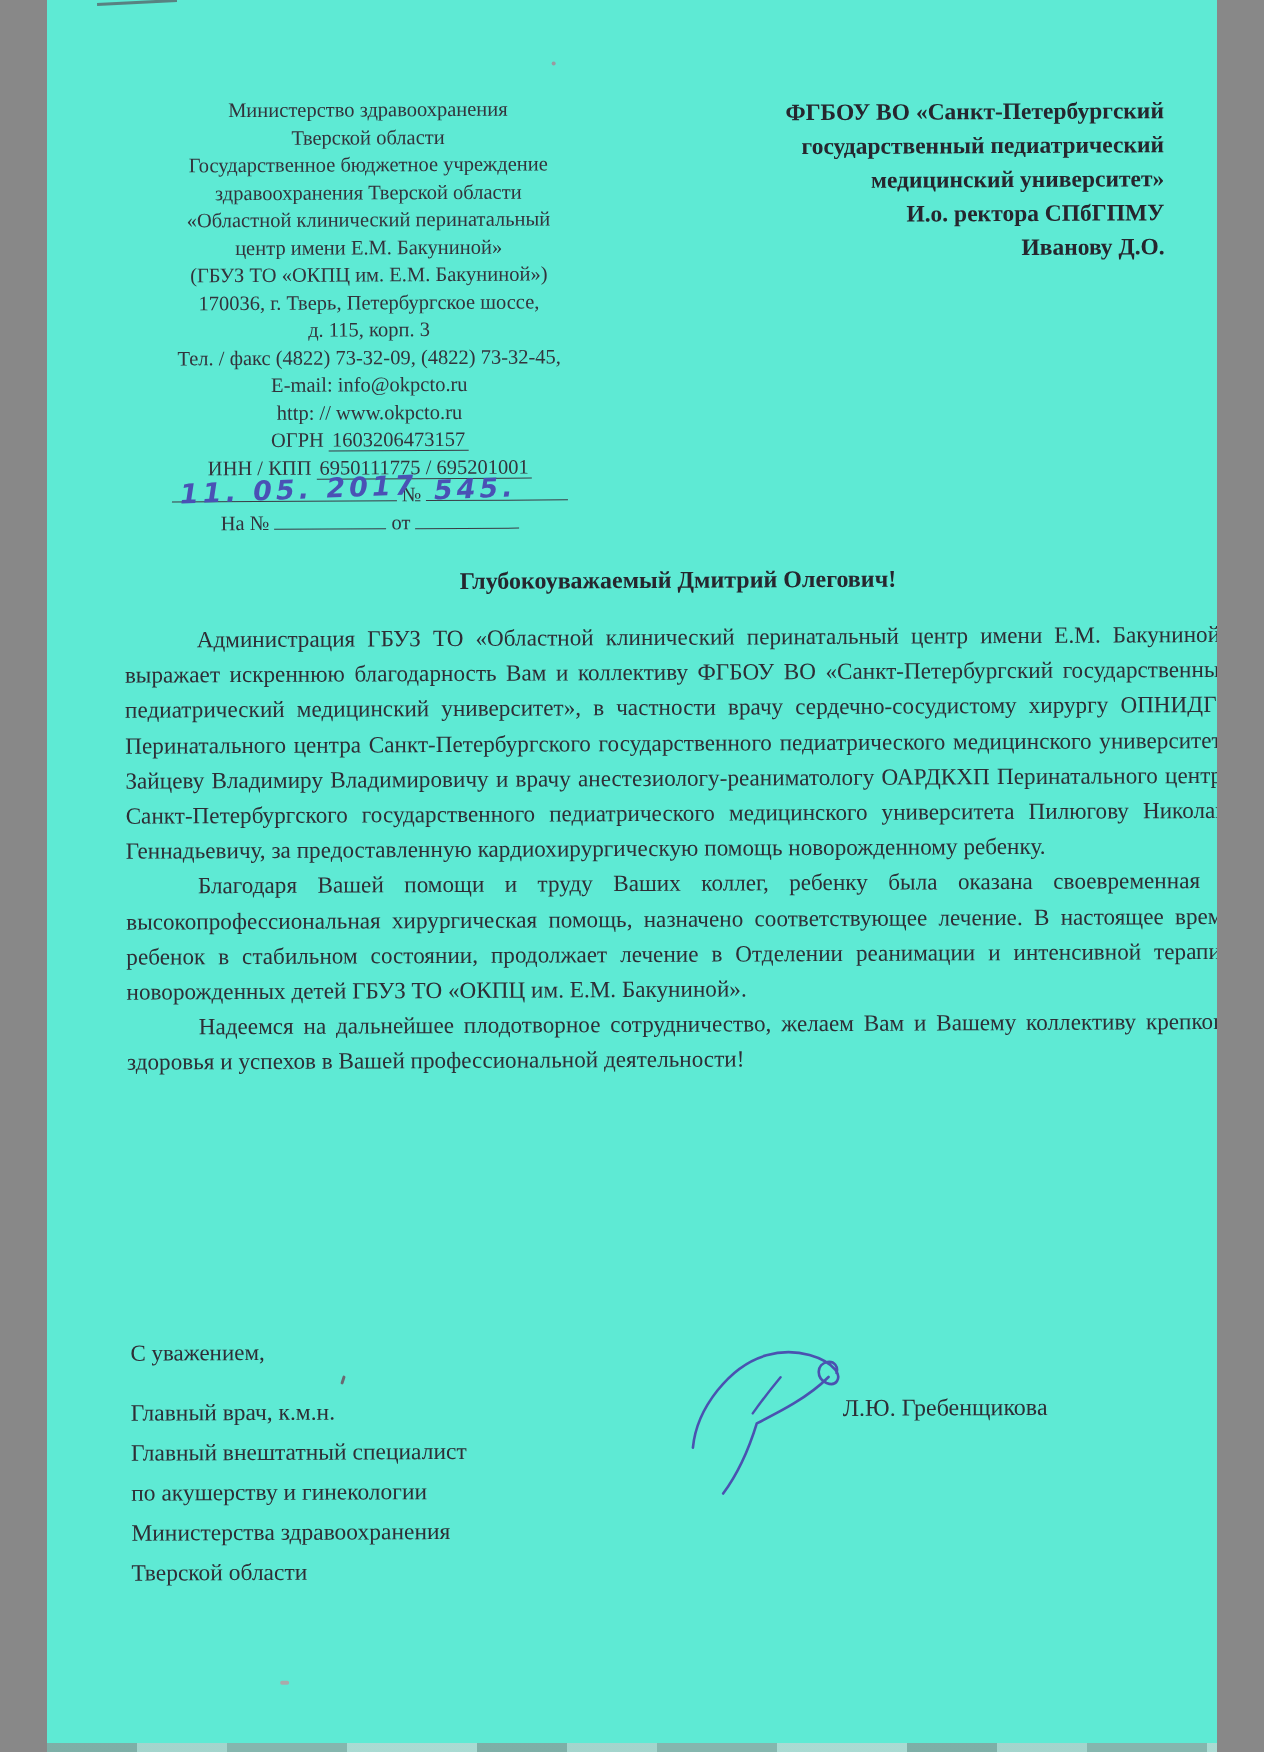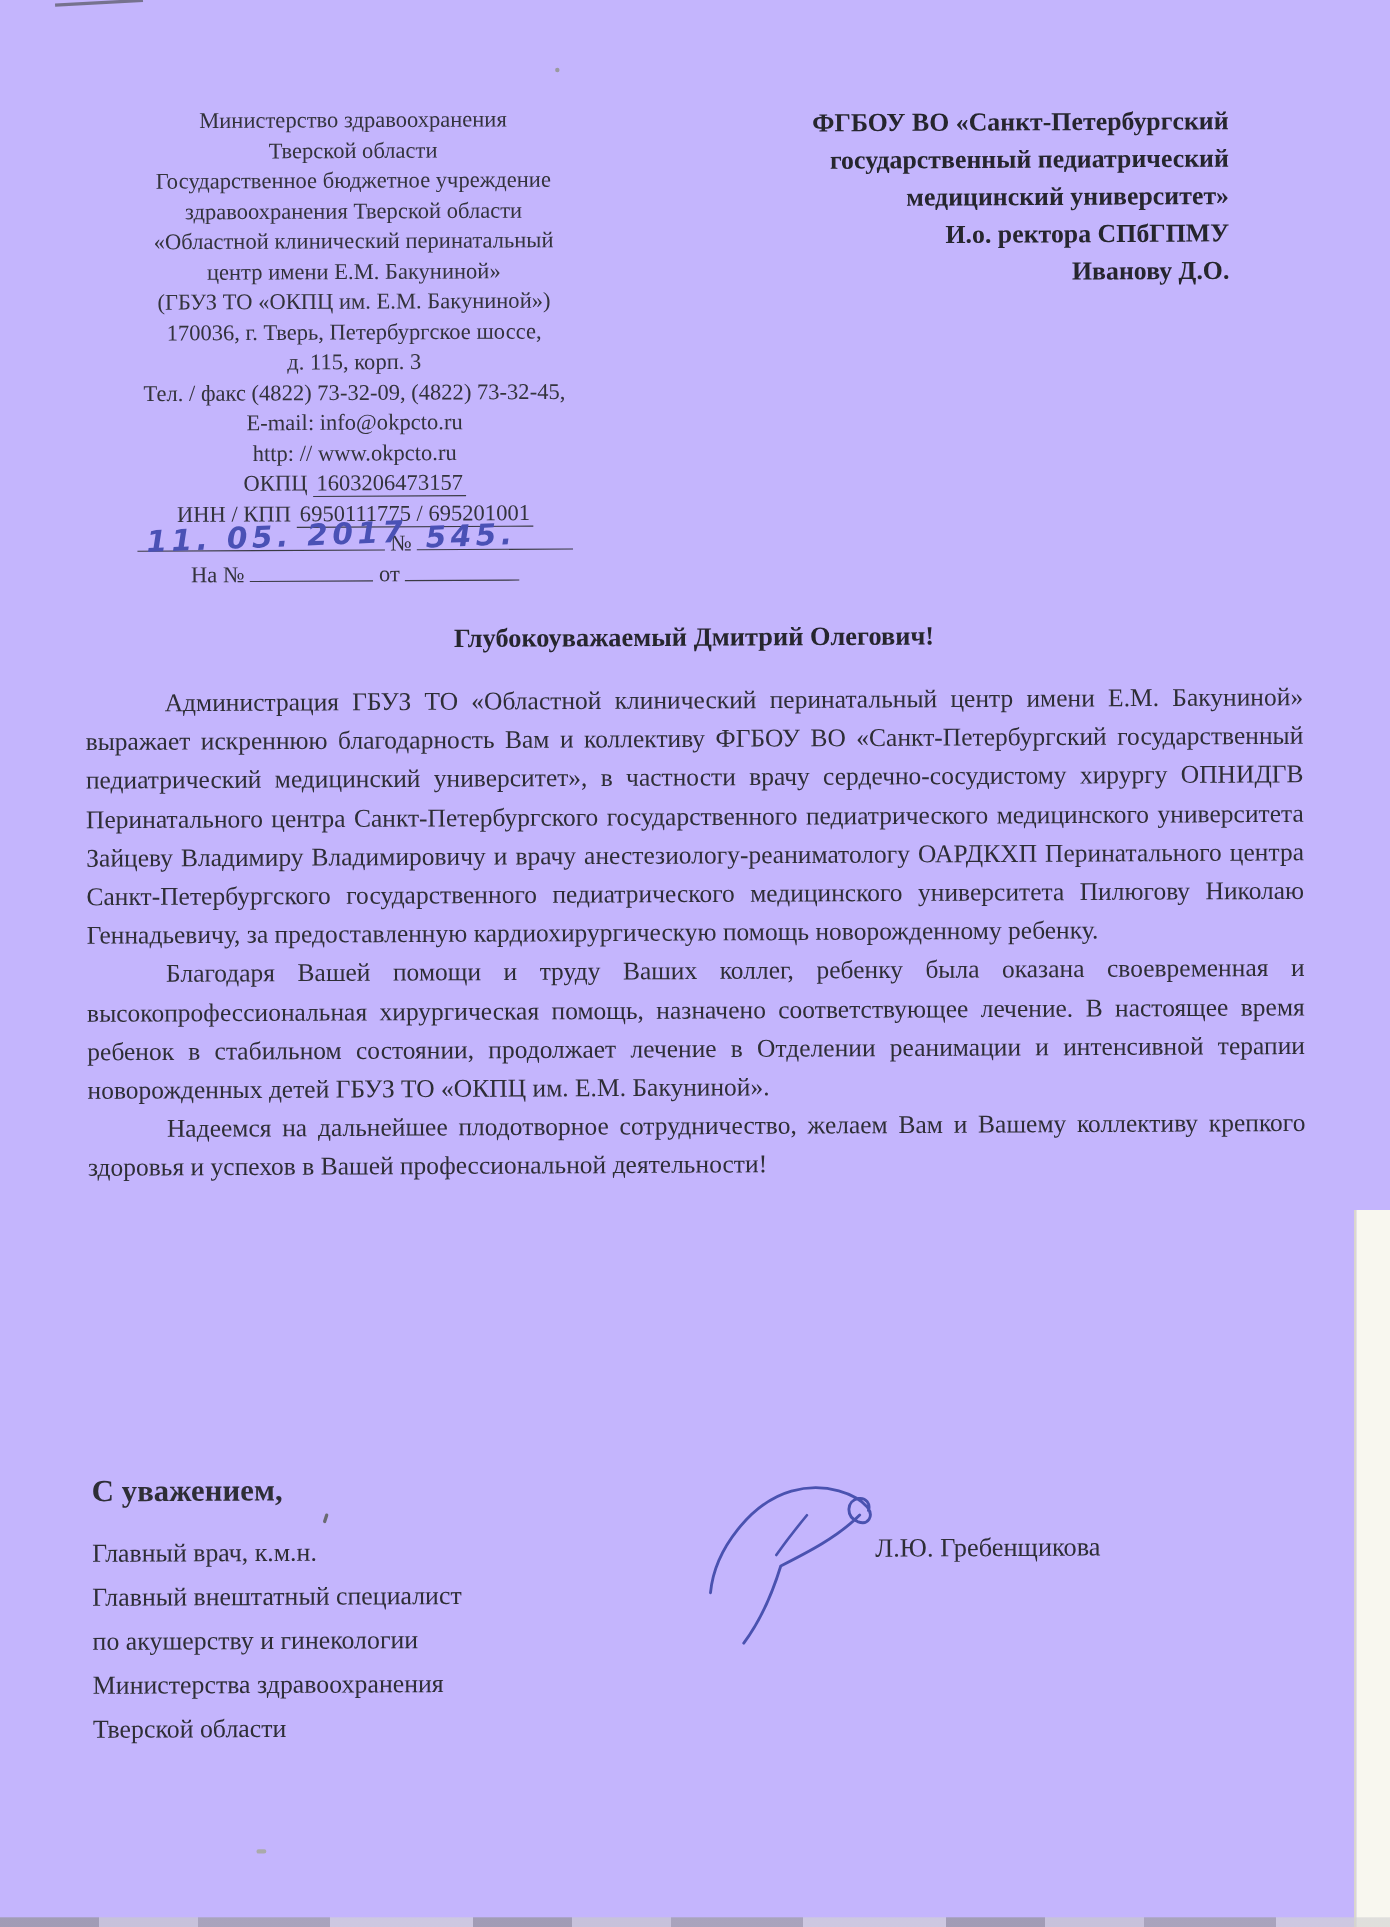--- a/index.html
+++ b/index.html
@@ -2,23 +2,23 @@
 <html lang="ru"><head>
 <meta charset="utf-8">
 <style>
   html,body{margin:0;padding:0;}
   body{
     background:#888;
     font-family:"Liberation Serif", serif;
   }
   .page{
     position:relative;
-    width:1264px;height:1752px;
+    width:1170px;height:1752px;
     margin:0 auto;
-    background:#c4b5fd;
+    background:#5eead4;
     overflow:hidden;
     color:#2e2e36;
   }
   .content{
     position:absolute;inset:0;
     transform:rotate(-0.3deg);
     transform-origin:50% 40%;
   }
   
   .sender{
@@ -67,21 +67,21 @@
   .bodytext{
     position:absolute;left:78px;top:620px;width:1107px;
     font-size:23.2px;line-height:35.2px;
     text-align:justify;
     color:#2e2e36;
   }
   .para{margin:0;text-indent:72px;}
   
   .closing{
     position:absolute;left:80px;top:1338px;
-    font-size:28px;color:#2e2e36;font-weight:bold;
+    font-size:23px;color:#2e2e36;
   }
   .positions{
     position:absolute;left:80px;top:1390px;
     font-size:23.5px;line-height:40px;color:#2e2e36;
   }
   .signer-name{
     position:absolute;left:792px;top:1396px;
     font-size:24px;color:#2e2e36;white-space:nowrap;
   }
   .sign-svg{position:absolute;left:618px;top:1336px;}
@@ -111,21 +111,21 @@
       <div class="ln">здравоохранения Тверской области</div>
       <div class="ln">«Областной клинический перинатальный</div>
       <div class="ln">центр имени Е.М. Бакуниной»</div>
       <div class="ln">(ГБУЗ ТО «ОКПЦ им. Е.М. Бакуниной»)</div>
       <div class="ln">170036, г. Тверь, Петербургское шоссе,</div>
       <div class="ln">д. 115, корп. 3</div>
       <div class="ln">Тел. / факс (4822) 73-32-09, (4822) 73-32-45,</div>
       <div class="ln">E-mail: info@okpcto.ru</div>
       <div class="ln">http: // www.okpcto.ru</div>
       <div class="ln">
-        <span>ОКПЦ</span>
+        <span>ОГРН</span>
         <span class="u">1603206473157</span>
       </div>
       <div class="ln">
         <span>ИНН / КПП</span>
         <span class="u">6950111775 / 695201001</span>
       </div>
       <div class="ln refrow">
         <span class="dateline"><span class="hw">11. 05. 2017</span></span>
         <span>№</span>
         <span class="numline"><span class="hw">545.</span></span>

